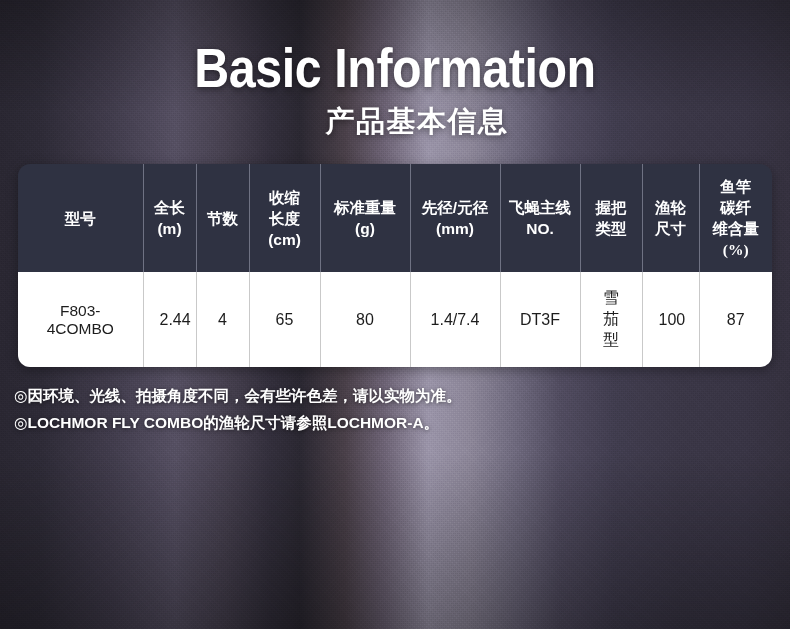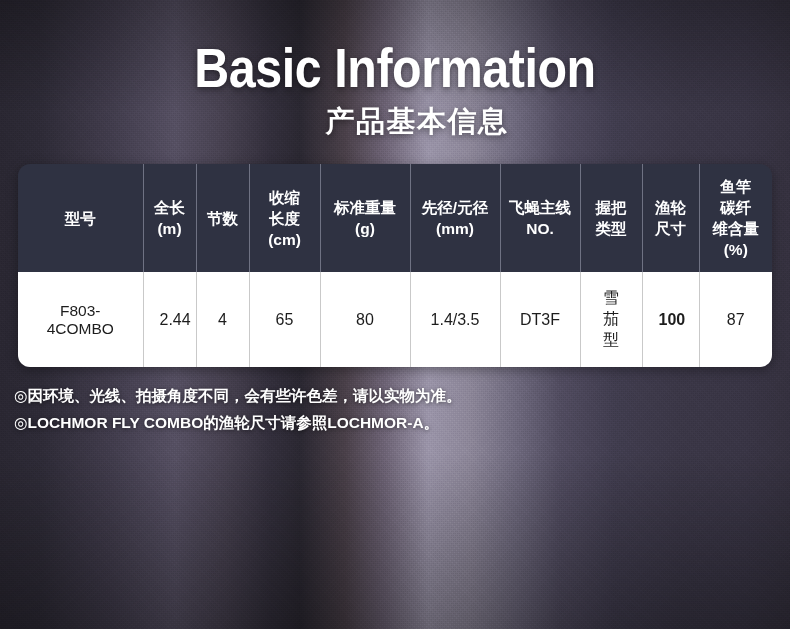--- a/index.html
+++ b/index.html
@@ -104,42 +104,42 @@
     color:#ffffff;
     font-size:15.5px;
     line-height:21px;
     font-weight:bold;
     height:108px;
     padding:4px 2px;
     vertical-align:middle;
     text-align:center;
     border-right:1px solid #6f7283;
   }
-  #spec-table th:last-child { border-right:none; }
+  #spec-table th:last-child { border-right:none;font-family:Liberation Serif, serif; }
 
   #spec-table td {
     height:75px;
     font-size:16px;
     color:#1d1d1d;
     text-align:center;
     vertical-align:middle;
     padding:16px;
     border-right:1px solid #c9c9c9;
     border-top:1px solid #d7d7d7;
   }
   #spec-table td:last-child { border-right:none; }
   #spec-table tbody tr:nth-child(odd)  td { background:#ffffff; }
   #spec-table tbody tr:nth-child(even) td { background:#efefef; }
   #spec-table tbody tr:first-child td { border-top:none; }
   #spec-table td.model { font-size:15.5px; }
 
   
   .c0{width:125px;} .c1{width:53px;}  .c2{width:53px;}  .c3{width:71px;}
   .c4{width:90px;}  .c5{width:90px;}  .c6{width:80px;}  .c7{width:62px;}
-  .c8{width:57px;font-weight:bold;}  .c9{width:73px;}
+  .c8{width:57px;}  .c9{width:73px;}
 
   
   #notes {
     position:relative; z-index:3;
     margin:16px 0 0 14px;
   }
   .note {
     display:block;
     color:#ffffff;
     font-size:15.5px;
@@ -175,21 +175,21 @@
           <th class="c9">鱼竿<br>碳纤<br>维含量<br>(%)</th>
         </tr>
       </thead>
       <tbody>
         <tr>
           <td class="c0 model">F803-4COMBO</td>
           <td class="c1">2.44</td>
           <td class="c2">4</td>
           <td class="c3">65</td>
           <td class="c4">80</td>
-          <td class="c5">1.4/3.5</td>
+          <td class="c5">1.4/7.4</td>
           <td class="c6">DT3F</td>
           <td class="c7">雪茄型</td>
           <td class="c8">100</td>
           <td class="c9">87</td>
         </tr>
       </tbody>
     </table>
   </div>
 
   <div id="notes">

